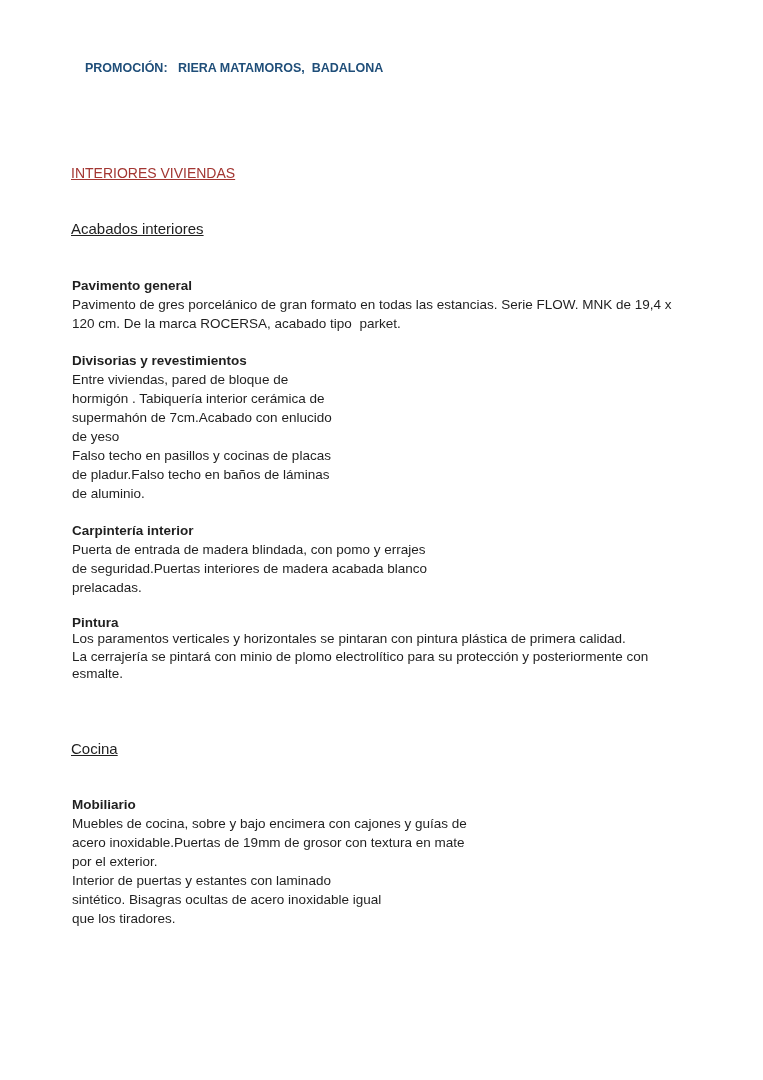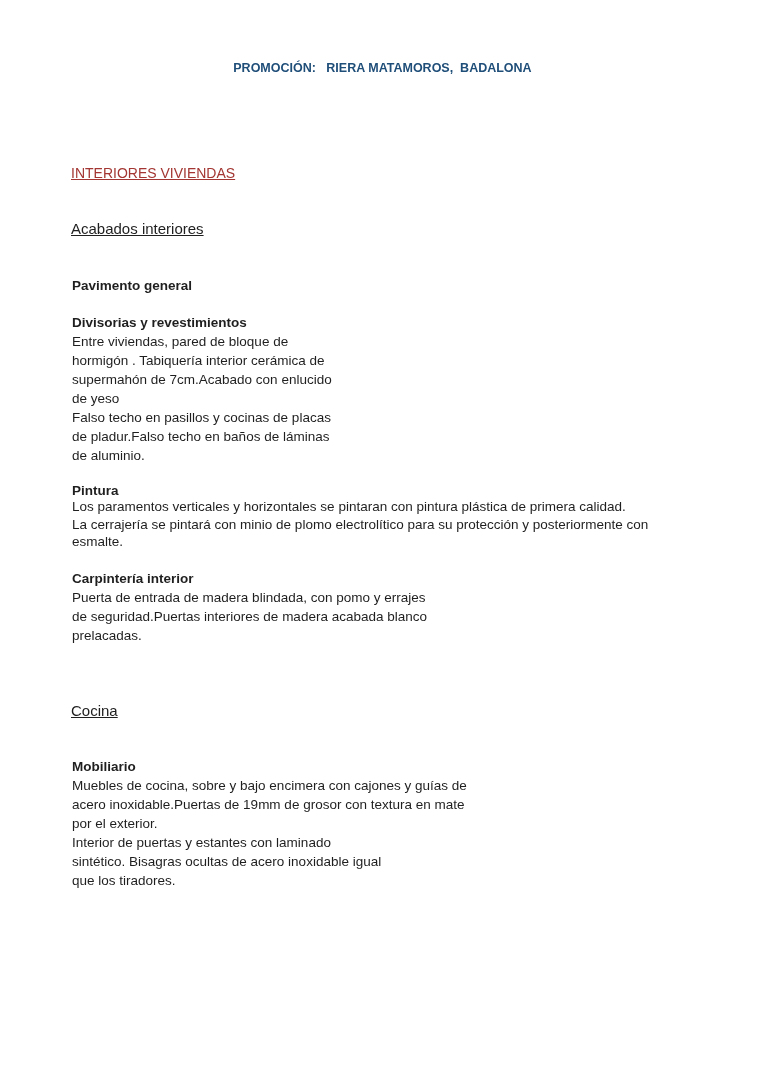--- a/index.html
+++ b/index.html
@@ -16,21 +16,21 @@
     background: #ffffff;
     box-sizing: border-box;
     padding: 46px 62px 0 71px;
     font-family: "Liberation Sans", "DejaVu Sans", sans-serif;
     color: var(--body-text, #1f1f1f);
     font-size: 13.5px;
     line-height: 19px;
     overflow: hidden;
   }
   .doc-header {
-    text-align: center;
+    text-align: left;
     padding-right: 21px;
     font-size: 12.5px;
     line-height: 15px;
     font-weight: bold;
     color: var(--header-blue, #1f4e79);
     white-space: pre;
   }
   .doc-title {
     margin: 73px 0 0 0;
     font-size: 14px;
@@ -75,45 +75,47 @@
   <header class="doc-header">
     <span>PROMOCIÓN:   RIERA MATAMOROS,  BADALONA</span>
   </header>
 
   <h1 class="doc-title">INTERIORES VIVIENDAS</h1>
 
   <h2 class="section-title acabados">Acabados interiores</h2>
 
   <section class="subsection pavimento">
     <h3>Pavimento general</h3>
+    <p>Pavimento de gres porcelánico de gran formato en todas las estancias. Serie FLOW. MNK de 19,4 x
+120 cm. De la marca ROCERSA, acabado tipo  parket.</p>
   </section>
 
   <section class="subsection divisorias">
     <h3>Divisorias y revestimientos</h3>
     <p>Entre viviendas, pared de bloque de
 hormigón . Tabiquería interior cerámica de
 supermahón de 7cm.Acabado con enlucido
 de yeso
 Falso techo en pasillos y cocinas de placas
 de pladur.Falso techo en baños de láminas
 de aluminio.</p>
   </section>
 
+  <section class="subsection carpinteria">
+    <h3>Carpintería interior</h3>
+    <p>Puerta de entrada de madera blindada, con pomo y errajes
+de seguridad.Puertas interiores de madera acabada blanco
+prelacadas.</p>
+  </section>
+
   <section class="subsection pintura">
     <h3>Pintura</h3>
     <p>Los paramentos verticales y horizontales se pintaran con pintura plástica de primera calidad.
 La cerrajería se pintará con minio de plomo electrolítico para su protección y posteriormente con
 esmalte.</p>
-  </section>
-
-  <section class="subsection carpinteria">
-    <h3>Carpintería interior</h3>
-    <p>Puerta de entrada de madera blindada, con pomo y errajes
-de seguridad.Puertas interiores de madera acabada blanco
-prelacadas.</p>
   </section>
 
   <h2 class="section-title cocina">Cocina</h2>
 
   <section class="subsection mobiliario">
     <h3>Mobiliario</h3>
     <p>Muebles de cocina, sobre y bajo encimera con cajones y guías de
 acero inoxidable.Puertas de 19mm de grosor con textura en mate
 por el exterior.
 Interior de puertas y estantes con laminado

